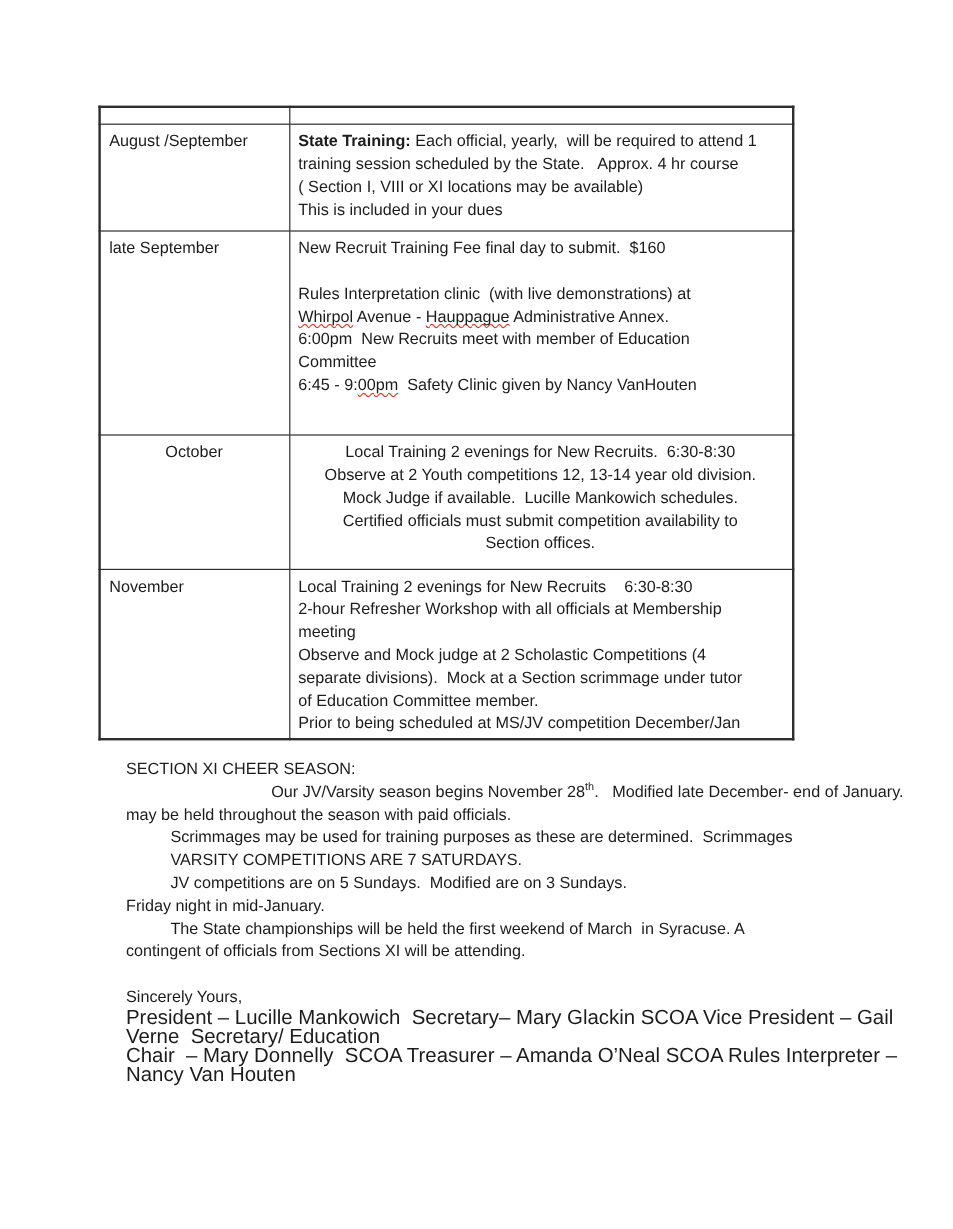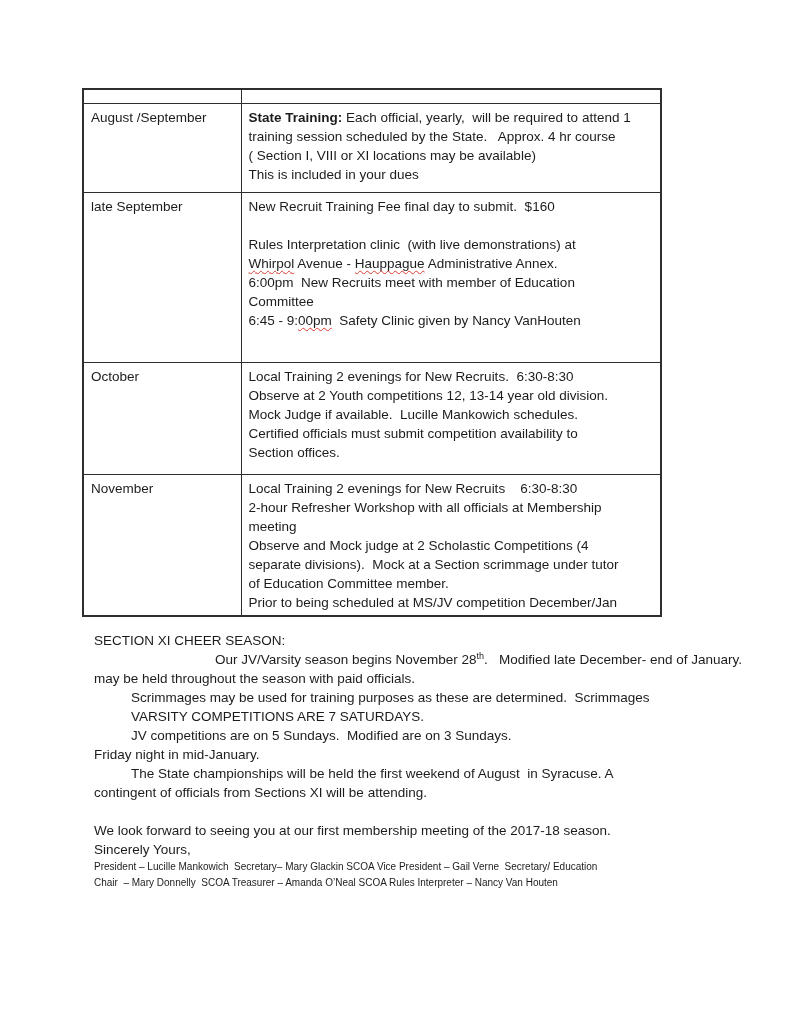--- a/index.html
+++ b/index.html
@@ -27,45 +27,45 @@
     padding: 4px 8px 3px 7px;
     font-size: 13.5px;
     line-height: 19px;
     white-space: pre-wrap;
   }
   td.col-period  { width: 158px; }
   td.col-details { width: 420px; }
   tr.row-0 td { height: 14px; padding-top: 0; padding-bottom: 0; }
   tr.row-1 td { height: 89px; }
   tr.row-2 td { height: 170px; }
-  tr.row-3 td { height: 112px; }
+  tr.row-3 td { height: 112px; text-align: center; }
   tr.row-4 td { height: 128px; }
   .line { min-height: 19px; }
   .b   { font-weight: bold; }
   .sq  {
     text-decoration: underline;
     text-decoration-style: wavy;
     text-decoration-color: var(--squiggle-color, #e23b2e);
     text-decoration-thickness: 1px;
     text-underline-offset: 2px;
     text-decoration-skip-ink: none;
   }
   .sup { vertical-align: super; font-size: 9px; line-height: 0; }
   .body-text {
     position: absolute;
-    left: 94px;
+    left: 105px;
     top: 631px;
     width: 648px;
     font-size: 13.5px;
     line-height: 19px;
   }
   .para { white-space: pre-wrap; min-height: 19px; }
   .para.ind-1 { padding-left: 19px; text-align: right; }
   .para.ind-2 { padding-left: 37px; }
-  .para.small { font-size: 10px; line-height: 16px; min-height: 16px; }
+  .para.small { font-size: 17px; line-height: 16px; min-height: 16px; }
 </style>
 </head>
 <body>
 
 <div class="page">
   <table class="schedule">
     <tbody id="schedule-body">
         <tr class="row-0">
           <td class="col-period"></td>
           <td class="col-details"></td>
@@ -89,21 +89,20 @@
       </tbody>
   </table>
   <div class="body-text" id="body-text">
       <div class="para"><span>SECTION XI CHEER SEASON:</span></div>
       <div class="para ind-1"><span>Our JV/Varsity season begins November 28</span><span class="sup">th</span><span>.   Modified late December- end of January.</span></div>
       <div class="para"><span>may be held throughout the season with paid officials.</span></div>
       <div class="para ind-2"><span>Scrimmages may be used for training purposes as these are determined.  Scrimmages</span></div>
       <div class="para ind-2"><span>VARSITY COMPETITIONS ARE 7 SATURDAYS.</span></div>
       <div class="para ind-2"><span>JV competitions are on 5 Sundays.  Modified are on 3 Sundays.</span></div>
       <div class="para"><span>Friday night in mid-January.</span></div>
-      <div class="para ind-2"><span>The State championships will be held the first weekend of August  in Syracuse. A</span></div>
+      <div class="para ind-2"><span>The State championships will be held the first weekend of March  in Syracuse. A</span></div>
       <div class="para"><span>contingent of officials from Sections XI will be attending.</span></div>
       <div class="para"><span></span></div>
-      <div class="para"><span>We look forward to seeing you at our first membership meeting of the 2017-18 season.</span></div>
       <div class="para"><span>Sincerely Yours,</span></div>
       <div class="para small"><span>President – Lucille Mankowich  Secretary– Mary Glackin SCOA Vice President – Gail Verne  Secretary/ Education</span></div>
       <div class="para small"><span>Chair  – Mary Donnelly  SCOA Treasurer – Amanda O’Neal SCOA Rules Interpreter – Nancy Van Houten</span></div>
     </div>
 </div>
 
 </body></html>

